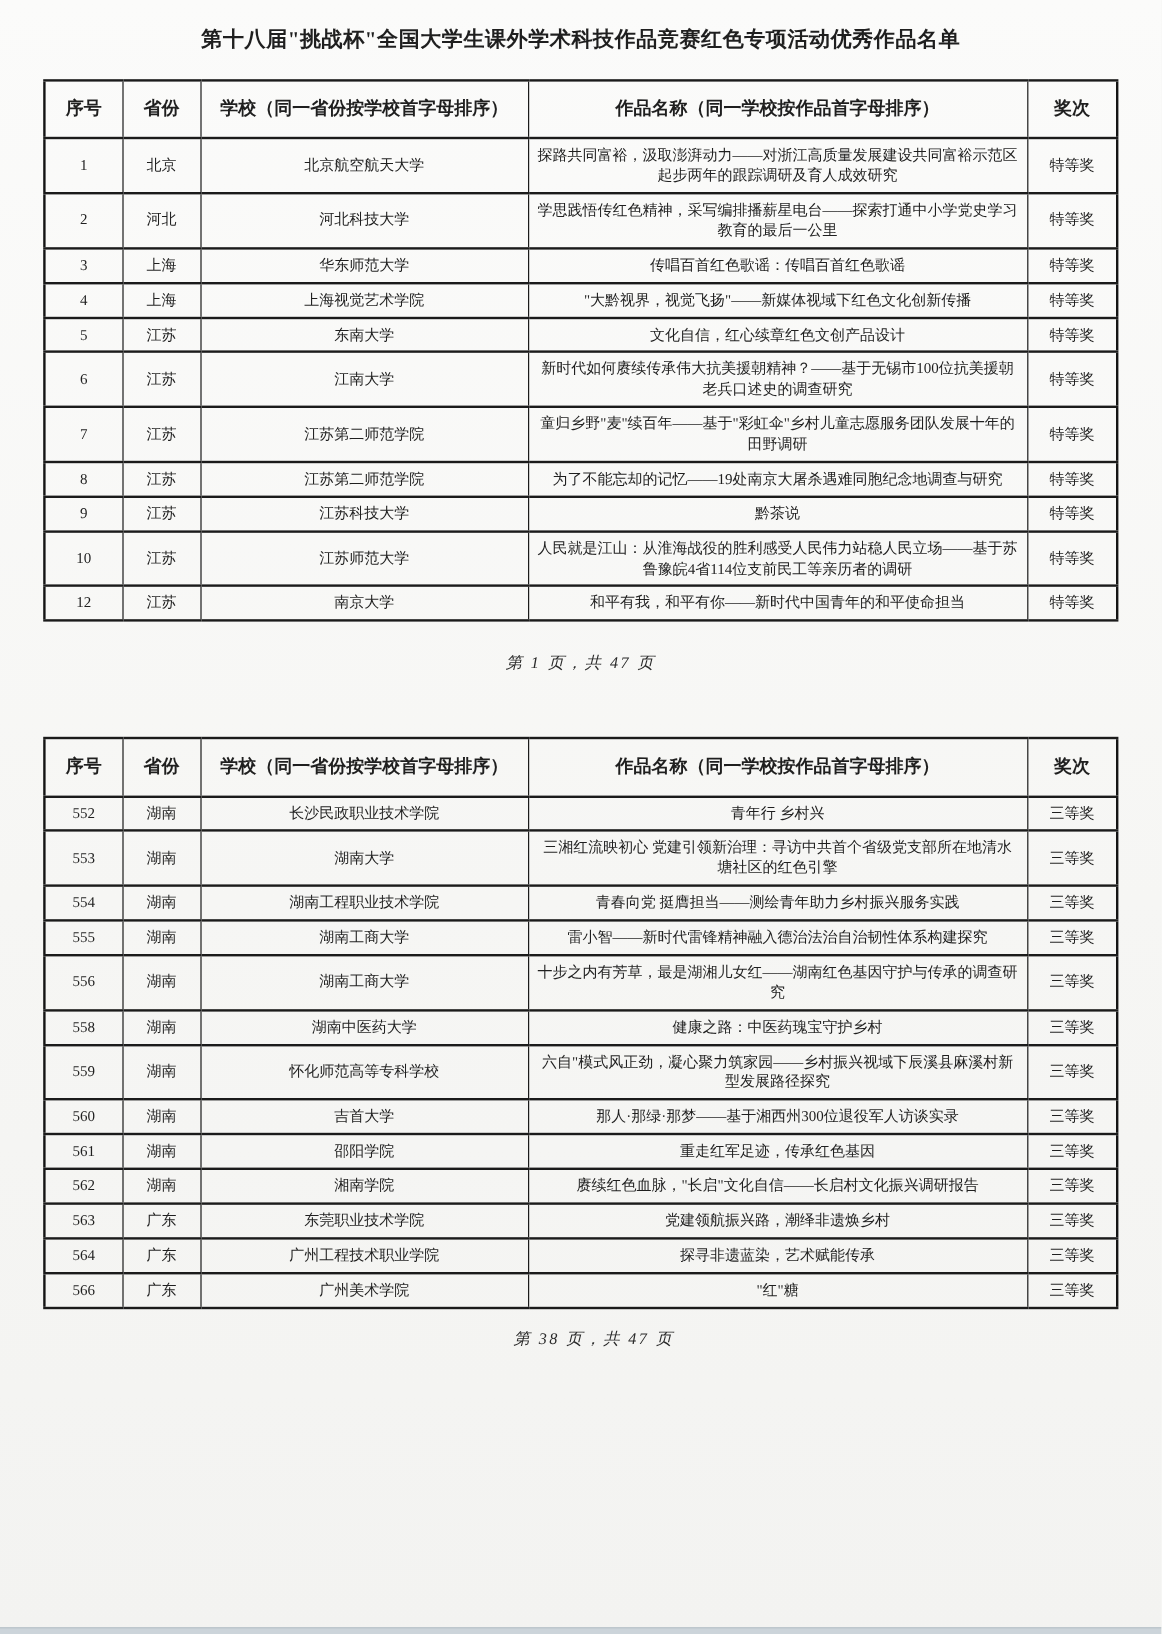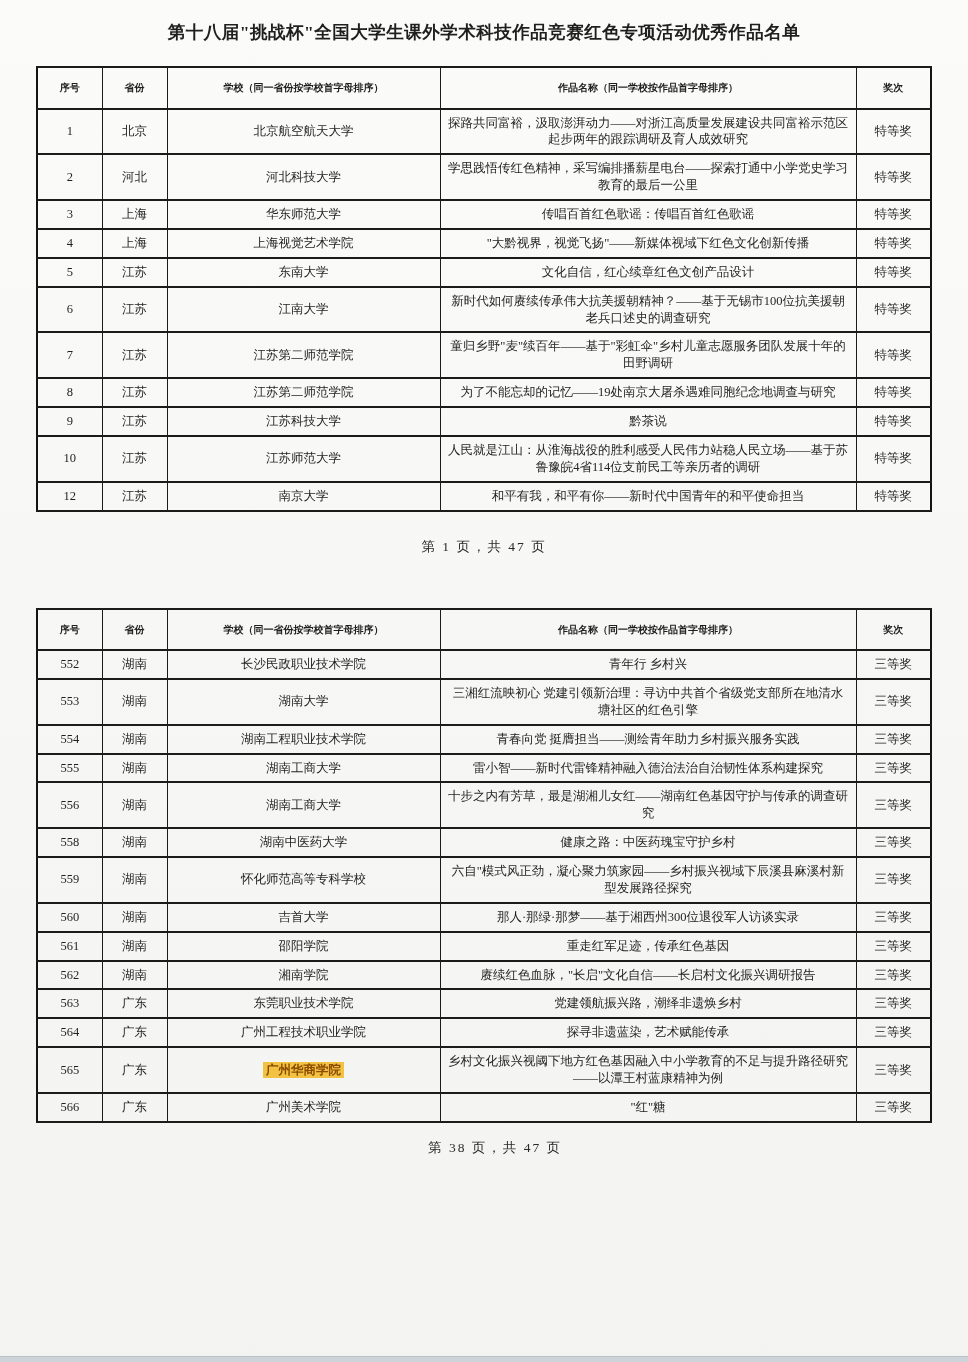--- a/index.html
+++ b/index.html
@@ -41,30 +41,31 @@
     border-top-width: 2px;
     border-bottom-width: 2px;
     text-align: center;
     vertical-align: middle;
     padding: 5px 6px;
     font-size: 12.5px;
     line-height: 1.35;
     word-break: break-all;
   }
   table.award-table th {
-    font-size: 10px;
+    font-size: 15px;
     font-weight: bold;
     padding: 13px 4px;
   }
   table.award-table { border: 2px solid #141414; }
   .page-footer {
     text-align: center;
     font-size: 13.5px;
     letter-spacing: 2px;
     color: #2a2a2a;
+    font-style: italic;
   }
   .footer-1 { margin: 26px 0 0 0; }
   .footer-2 { margin: 16px 0 0 0; padding-left: 22px; }
   .gap { height: 52px; }
   .hl {
     background: var(--hl-bg, #f2c243);
     color: var(--hl-fg, #8a4a00);
     font-weight: bold;
     padding: 1px 3px;
   }
@@ -283,27 +284,20 @@
           <td>三等奖</td>
         </tr>
         <tr>
           <td>564</td>
           <td>广东</td>
           <td>广州工程技术职业学院</td>
           <td>探寻非遗蓝染，艺术赋能传承</td>
           <td>三等奖</td>
         </tr>
         <tr>
-          <td>565</td>
-          <td>广东</td>
-          <td><span class="hl">广州华商学院</span></td>
-          <td>乡村文化振兴视阈下地方红色基因融入中小学教育的不足与提升路径研究——以潭王村蓝康精神为例</td>
-          <td>三等奖</td>
-        </tr>
-        <tr>
           <td>566</td>
           <td>广东</td>
           <td>广州美术学院</td>
           <td>"红"糖</td>
           <td>三等奖</td>
         </tr>
       </tbody>
   </table>
 
   <div class="page-footer footer-2">第 38 页，共 47 页</div>

